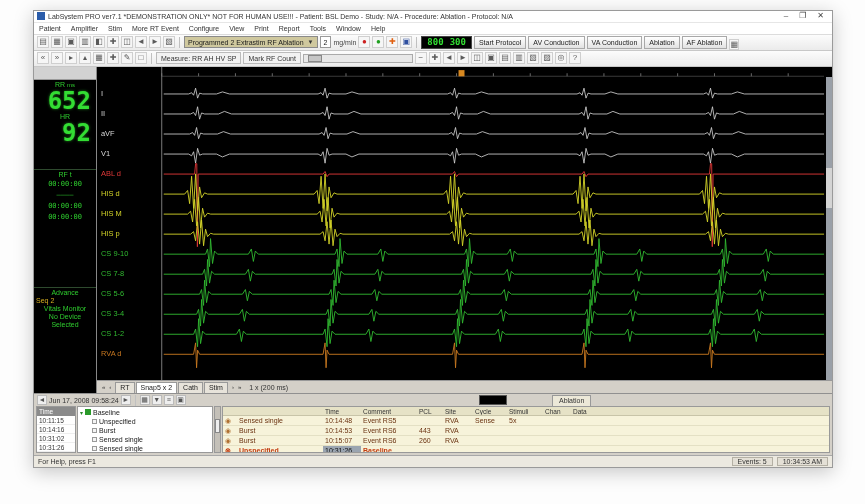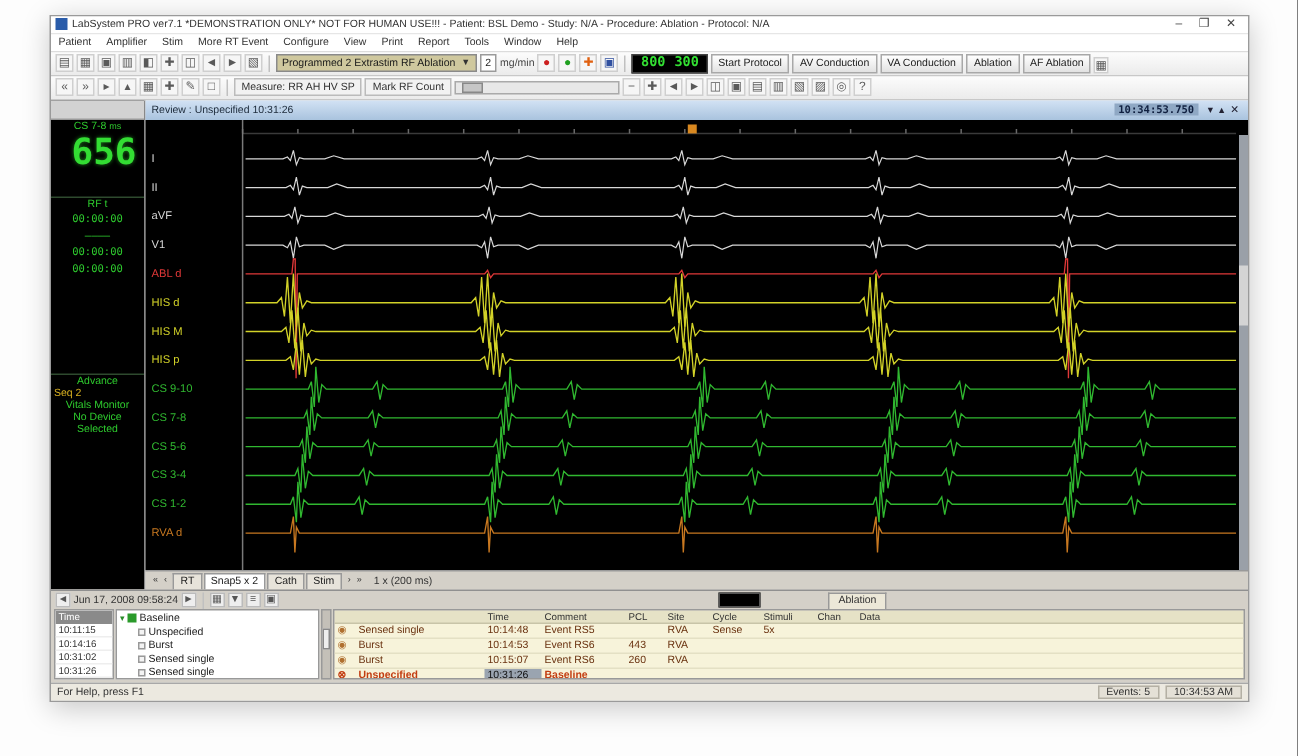--- a/index.html
+++ b/index.html
@@ -205,23 +205,25 @@
         <span class="tb-icon">▧</span>
         <span class="tb-icon">▨</span>
         <span class="tb-icon">◎</span>
         <span class="tb-icon">?</span>
       </span>
   </div>
 
   <div class="main">
     <div class="vitals">
       <div class="vitals-spacer"></div>
-      <div class="vsec" style="height:52px;">
-        <div class="vlabel"><span>CS 7-8</span> <span style="font-size:6px">ms</span></div>
-        <div class="vbig">656</div>
+      <div class="vsec" style="height:90px;">
+        <div class="vlabel"><span>RR</span> <span style="font-size:6px">ms</span></div>
+        <div class="vbig">652</div>
+        <div class="vlabel">HR</div>
+        <div class="vbig">92</div>
       </div>
       <div class="vsec" style="height:118px;">
         <div class="vlabel">RF t</div>
         <div id="rf-times">
             <div class="vtime">00:00:00</div>
             <div class="vtime">————</div>
             <div class="vtime">00:00:00</div>
             <div class="vtime">00:00:00</div>
           </div>
       </div>
@@ -230,29 +232,20 @@
         <div class="vlabel amber">Seq 2</div>
         <div id="monitor-lines">
             <div class="vlabel">Vitals Monitor</div>
             <div class="vlabel">No Device</div>
             <div class="vlabel">Selected</div>
           </div>
       </div>
     </div>
 
     <div class="review">
-      <div class="review-titlebar">
-        <span class="review-title">Review :  Unspecified  10:31:26</span>
-        <span class="review-ts">10:34:53.750</span>
-        <span id="review-btns" style="display:flex;">
-            <span class="review-btn">▾</span>
-            <span class="review-btn">▴</span>
-            <span class="review-btn">✕</span>
-          </span>
-      </div>
       <div class="canvas-wrap">
         <svg id="wavesvg" viewBox="0 0 738 302" preserveAspectRatio="none">
             <line x1="65" y1="9" x2="730" y2="9" stroke="#3a3a3a" stroke-width="1"></line>
             <line x1="65" y1="6" x2="65" y2="9" stroke="#6a6a6a" stroke-width="1"></line>
             <line x1="102" y1="6" x2="102" y2="9" stroke="#6a6a6a" stroke-width="1"></line>
             <line x1="139" y1="6" x2="139" y2="9" stroke="#6a6a6a" stroke-width="1"></line>
             <line x1="176" y1="6" x2="176" y2="9" stroke="#6a6a6a" stroke-width="1"></line>
             <line x1="213" y1="6" x2="213" y2="9" stroke="#6a6a6a" stroke-width="1"></line>
             <line x1="250" y1="6" x2="250" y2="9" stroke="#6a6a6a" stroke-width="1"></line>
             <line x1="287" y1="6" x2="287" y2="9" stroke="#6a6a6a" stroke-width="1"></line>

